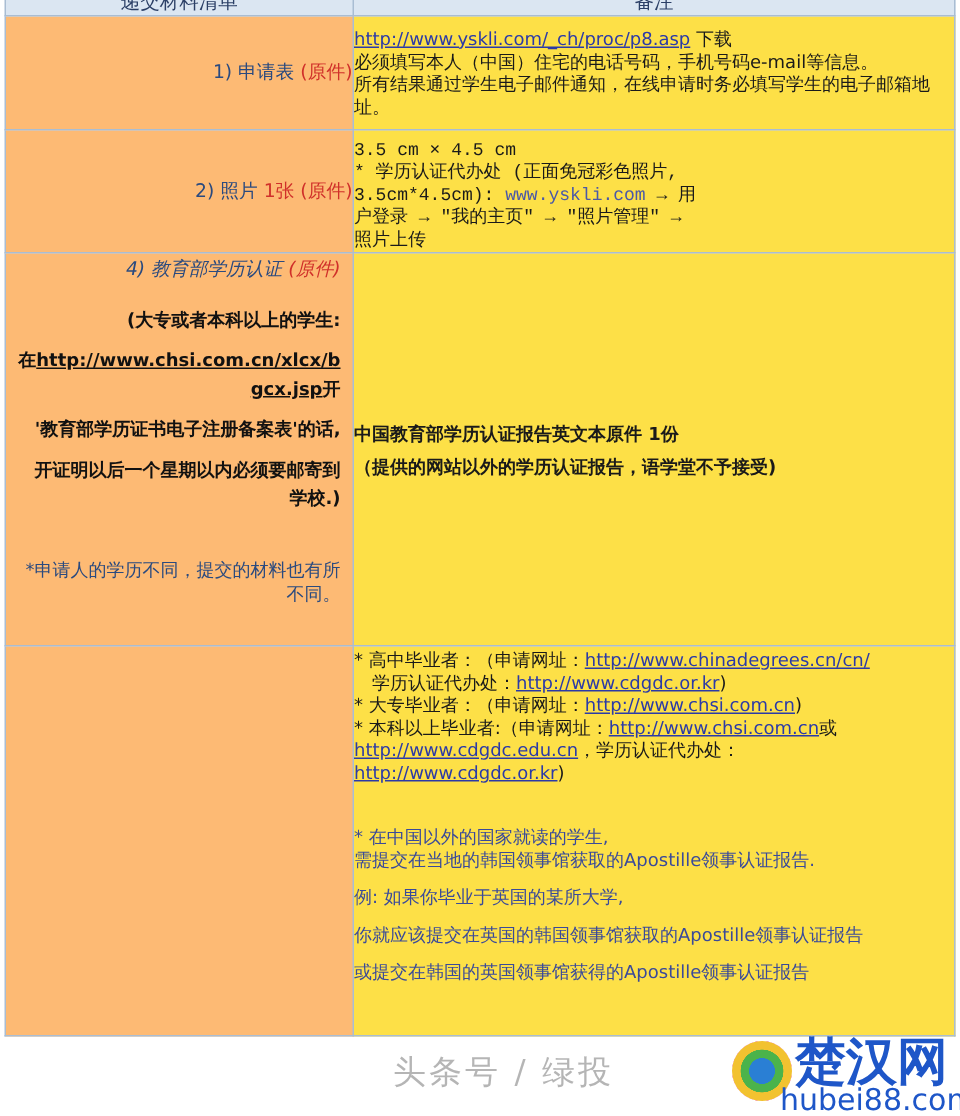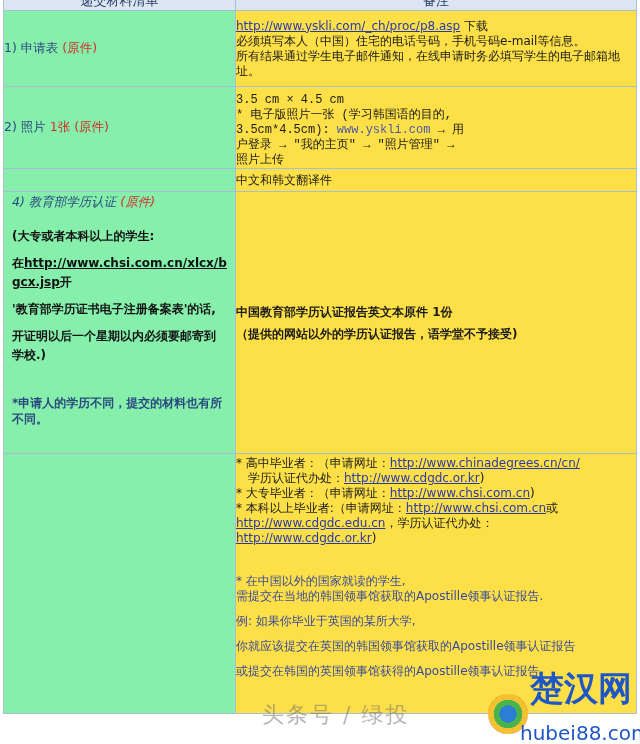--- a/index.html
+++ b/index.html
@@ -14,45 +14,45 @@
     }
     .tbl td, .tbl th {
       border: 1px solid #a9bdd3;
       vertical-align: middle;
       padding: 0;
     }
     .tbl th {
       background: #dbe6f2; color: #2b3f66; font-weight: normal;
       height: 19px; font-size: 13px; text-align: center;
     }
-    .c1 { width: 231px; background: #86efac; }
+    .c1 { width: 231px; background: #fdba74; text-align: right; }
     .c2 { background: #fde047; }
     .lbl { padding-left: 8px; color: #2a4a7f; font-size: 12.5px; }
     .red { color: #d0302a; }
     .note { padding: 4px 6px; line-height: 15px; color: #1a1a1a; font-size: 12px; }
     .note p { margin: 0; }
     a.lnk { color: #2b3aa8; text-decoration: underline; }
     a.lnk2 { color: #4a58a8; text-decoration: none; }
     .blue { color: #3a4a9a; }
     .bold { font-weight: bold; }
     .c4left { vertical-align: top !important; padding: 2px 8px 0 8px !important; }
     .c4left p { margin: 0; line-height: 19px; font-size: 12px; color: #111; font-weight: bold; }
     .c4left .gap { height: 16px; }
     .c4left .sgap { height: 8px; }
-    .c4left .foot { font-weight: bold; color: #2a4a7f; line-height: 16px; }
+    .c4left .foot { font-weight: normal; color: #2a4a7f; line-height: 16px; }
     .wm {
       position: absolute; left: 262px; top: 700px; font-size: 22px; color: rgba(120,120,120,0.55);
       font-family: "DejaVu Serif", serif; letter-spacing: 2px;
     }
     .logo {
       position: absolute; left: 488px; top: 694px; width: 40px; height: 40px; border-radius: 50%;
       background: radial-gradient(circle at 50% 50%, #2a7fd4 0 30%, #4bb34b 31% 50%, #f2c230 51% 70%, #e83c3c 71% 100%);
     }
     .logo-text {
-      position: absolute; left: 530px; top: 670px; font-size: 34px; font-weight: bold; color: #1e56c8;
+      position: absolute; left: 530px; top: 690px; font-size: 34px; font-weight: bold; color: #1e56c8;
       line-height: 36px;
       text-align: center;
     }
     .logo-sub {
       position: absolute; left: 520px; top: 722px; font-size: 20px; color: #1e56c8; line-height: 22px;
     }
   </style>
 </head>
 <body>
 
@@ -76,29 +76,25 @@
   </tr>
 
   <tr style="height:80px;">
     <td class="c1 lbl">
       <span>2) 照片</span>
       <span class="red">1张</span>
       <span class="red">(原件)</span>
     </td>
     <td class="c2 note" style="vertical-align:top;padding-top:6px;font-family:Liberation Mono, monospace;">
       <p>3.5 cm × 4.5 cm</p>
-      <p style="width:230px;"><span>* 电子版照片一张 (学习韩国语的目的, 3.5cm*4.5cm): </span><a class="lnk2">www.yskli.com</a><span> → 用户登录 → "我的主页" → "照片管理" → 照片上传</span></p>
+      <p style="width:230px;"><span>* 学历认证代办处 (正面免冠彩色照片, 3.5cm*4.5cm): </span><a class="lnk2">www.yskli.com</a><span> → 用户登录 → "我的主页" → "照片管理" → 照片上传</span></p>
     </td>
   </tr>
 
 
-  <tr style="height:23px;">
-    <td class="c1"></td>
-    <td class="c2 note">中文和韩文翻译件</td>
-  </tr>
 
   <tr style="height:262px;">
     <td class="c1 c4left">
       <div class="lbl" style="padding-left:0;font-style:italic;">
         <span>4) 教育部学历认证</span>
         <span class="red">(原件)</span>
       </div>
       <div class="gap"></div>
       <p>(大专或者本科以上的学生:</p>
       <div class="sgap"></div>

